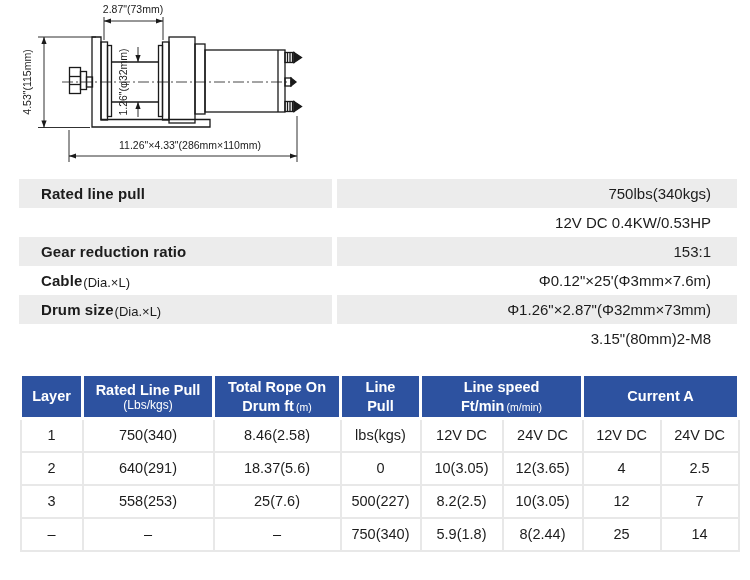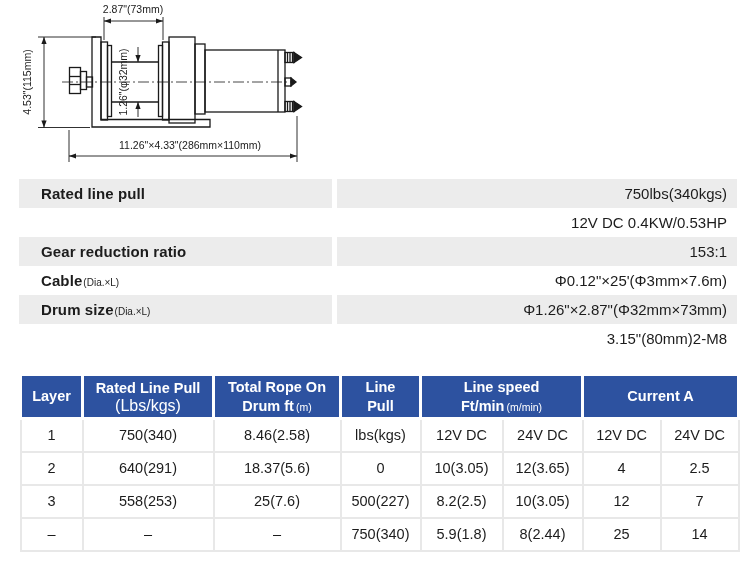--- a/index.html
+++ b/index.html
@@ -21,41 +21,41 @@
   svg text{font-family:"Liberation Sans",sans-serif;font-size:10.5px;fill:#1a1a1a;}
 
   
   .specs{margin-left:19px;width:718px;}
   .spec-row{display:flex;height:29px;}
   .spec-label{
     width:313px;height:100%;display:flex;align-items:center;
     padding-left:22px;background:transparent;
   }
   .spec-label .lbl{font-weight:bold;font-size:15px;letter-spacing:.1px;}
-  .spec-label .sfx{font-size:10px;margin-left:1px;position:relative;top:2px;}
+  .spec-label .sfx{font-size:13px;margin-left:1px;position:relative;top:2px;}
   .spec-gap{width:5px;height:100%;background:#ffffff;flex:none;}
   .spec-value{
     flex:1;height:100%;display:flex;align-items:center;justify-content:flex-end;
-    padding-right:10px;font-size:15px;
+    padding-right:26px;font-size:15px;
   }
   .spec-row.gray .spec-label,.spec-row.gray .spec-value{background:var(--row-gray);}
   .spec-value.bold{font-weight:bold;}
 
   
   table.cap{
     border-collapse:collapse;table-layout:fixed;
     width:718px;margin:20px 0 0 19px;
   }
   table.cap th{
     background:var(--header-blue);color:#ffffff;
     border:3px solid #ffffff;
     height:44px;padding:2px 0;vertical-align:middle;text-align:center;
     font-size:14.5px;font-weight:bold;line-height:1.25;
   }
-  table.cap th .h-sub{font-size:16px;font-weight:normal;display:block;line-height:1.1;}
+  table.cap th .h-sub{font-size:12px;font-weight:normal;display:block;line-height:1.1;}
   table.cap th .h-sub-inline{font-size:10.5px;font-weight:normal;margin-left:2px;}
   table.cap td{
     background:#ffffff;border:2px solid #e8e8e8;
     height:33px;text-align:center;vertical-align:middle;
     font-size:14.5px;padding:0 2px;
   }
 </style>
 </head>
 <body>
 

